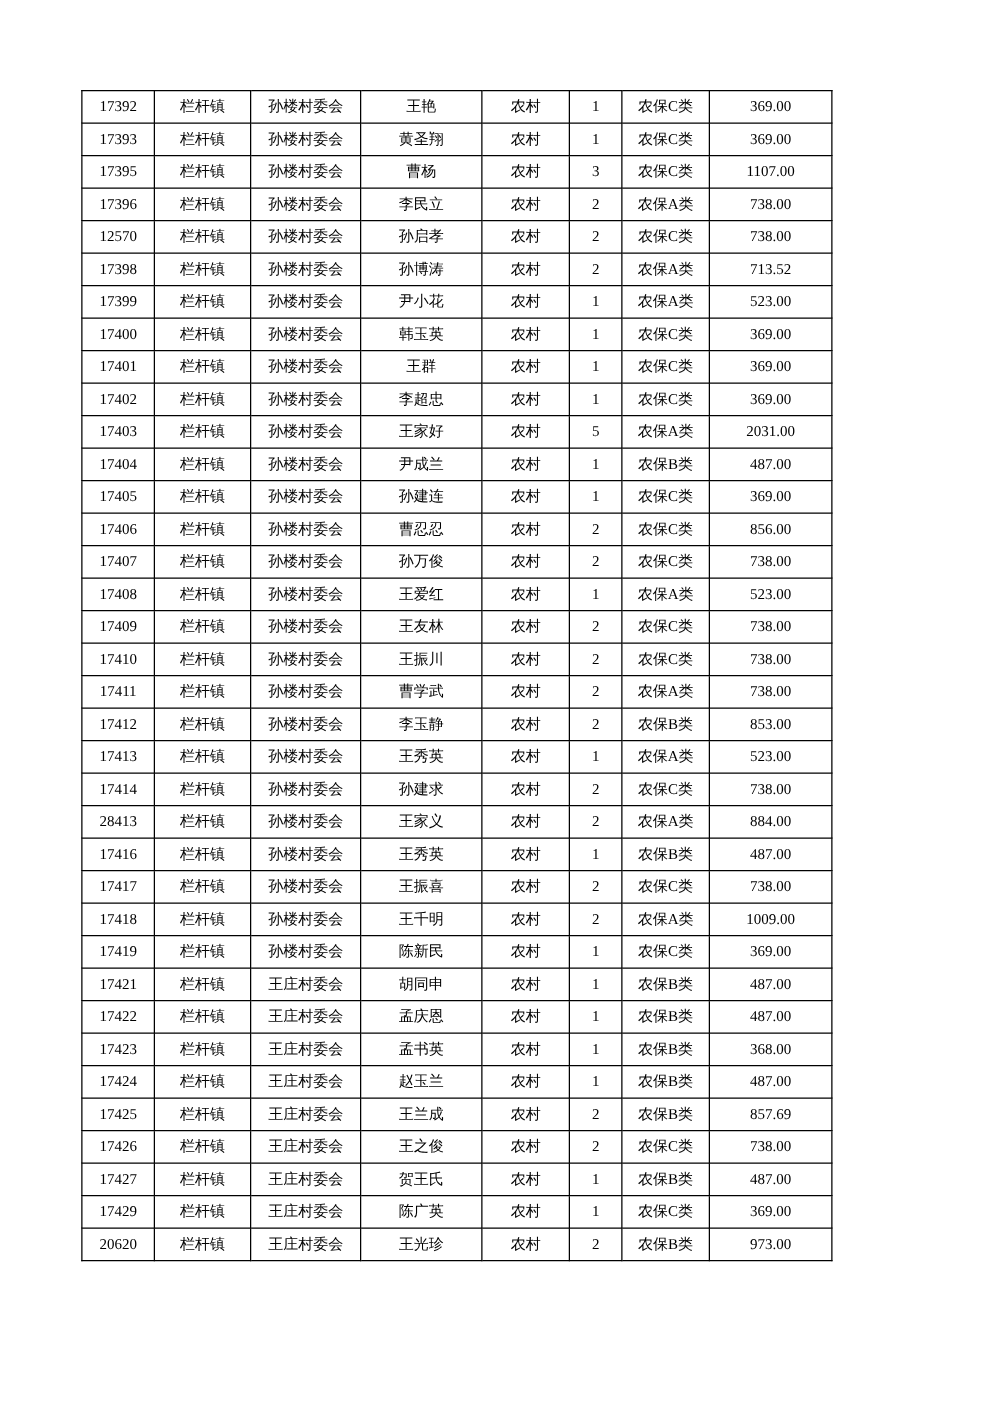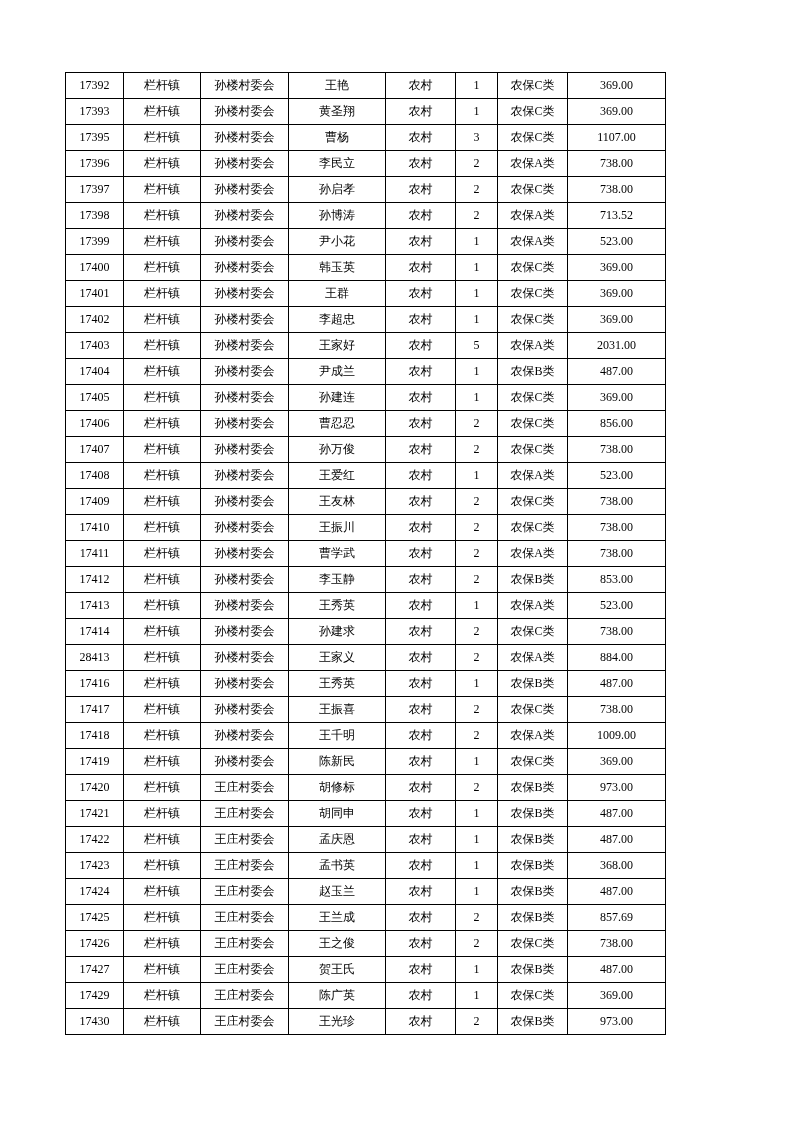--- a/index.html
+++ b/index.html
@@ -99,21 +99,21 @@
           <td>17396</td>
           <td>栏杆镇</td>
           <td>孙楼村委会</td>
           <td>李民立</td>
           <td>农村</td>
           <td>2</td>
           <td>农保A类</td>
           <td>738.00</td>
         </tr>
         <tr>
-          <td>17397</td>
+          <td>12570</td>
           <td>栏杆镇</td>
           <td>孙楼村委会</td>
           <td>孙启孝</td>
           <td>农村</td>
           <td>2</td>
           <td>农保C类</td>
           <td>738.00</td>
         </tr>
         <tr>
           <td>17398</td>
@@ -329,30 +329,20 @@
           <td>17419</td>
           <td>栏杆镇</td>
           <td>孙楼村委会</td>
           <td>陈新民</td>
           <td>农村</td>
           <td>1</td>
           <td>农保C类</td>
           <td>369.00</td>
         </tr>
         <tr>
-          <td>17420</td>
-          <td>栏杆镇</td>
-          <td>王庄村委会</td>
-          <td>胡修标</td>
-          <td>农村</td>
-          <td>2</td>
-          <td>农保B类</td>
-          <td>973.00</td>
-        </tr>
-        <tr>
           <td>17421</td>
           <td>栏杆镇</td>
           <td>王庄村委会</td>
           <td>胡同申</td>
           <td>农村</td>
           <td>1</td>
           <td>农保B类</td>
           <td>487.00</td>
         </tr>
         <tr>
@@ -419,21 +409,21 @@
           <td>17429</td>
           <td>栏杆镇</td>
           <td>王庄村委会</td>
           <td>陈广英</td>
           <td>农村</td>
           <td>1</td>
           <td>农保C类</td>
           <td>369.00</td>
         </tr>
         <tr>
-          <td>17430</td>
+          <td>20620</td>
           <td>栏杆镇</td>
           <td>王庄村委会</td>
           <td>王光珍</td>
           <td>农村</td>
           <td>2</td>
           <td>农保B类</td>
           <td>973.00</td>
         </tr>
       </tbody>
   </table>

